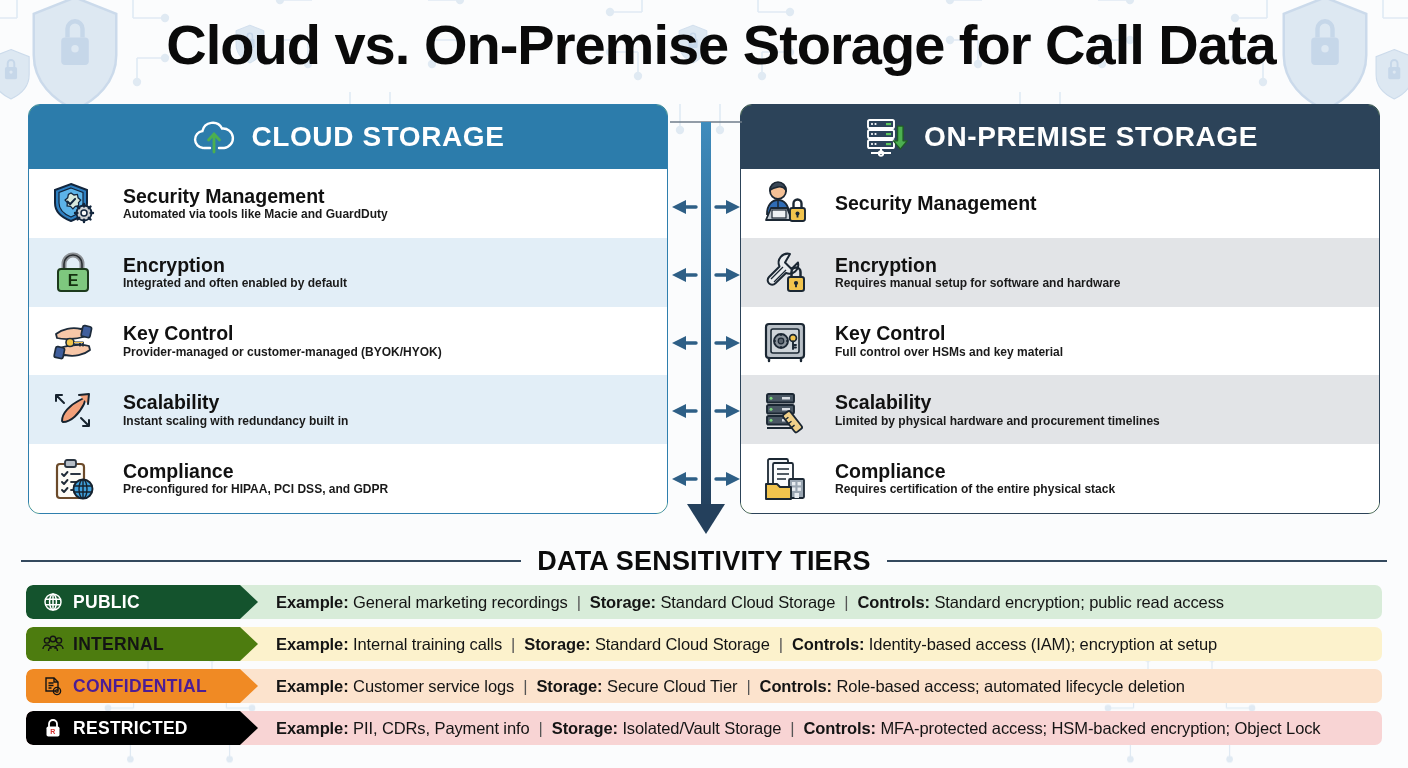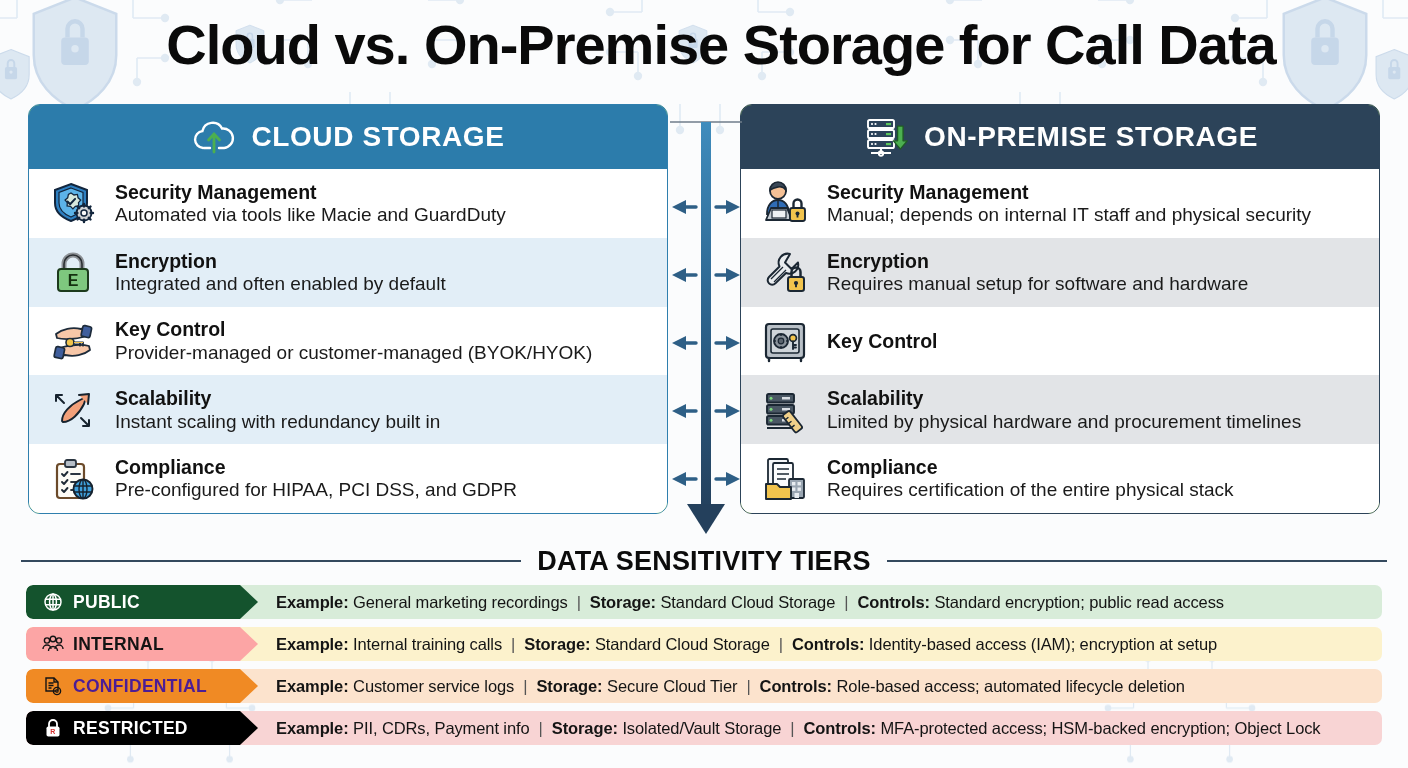--- a/index.html
+++ b/index.html
@@ -57,27 +57,27 @@
     flex: 1;
     display: flex; align-items: center;
     padding: 0 14px 0 16px;
     gap: 14px;
   }
   .row .icon-box {
     width: 56px; height: 56px;
     flex: 0 0 56px;
     display: flex; align-items: center; justify-content: center;
   }
-  .row .txt { display: flex; flex-direction: column; gap: 1px; }
+  .row .txt { display: flex; flex-direction: column; gap: 1px; margin-left: 8px; }
   .row .r-title {
     font-size: 19.5px; font-weight: bold; color: #111;
     line-height: 1.15;
   }
   .row .r-desc {
-    font-size: 19px; color: #1a1a1a; line-height: 1.15;
+    font-size: 12px; color: #1a1a1a; line-height: 1.15; font-weight: bold;
   }
 
   #panel-cloud .row:nth-child(odd) { background: #ffffff; }
   #panel-cloud .row:nth-child(even) { background: #e2eef7; }
   #panel-onprem .row:nth-child(odd) { background: #ffffff; }
   #panel-onprem .row:nth-child(even) { background: #e2e4e7; }
 
   
   #connector {
     position: absolute; left: 660px; top: 100px;
@@ -336,21 +336,20 @@
           <path d="M6 42 L11 30 h16 l5 12 Z" fill="#c6cdd4" stroke="#1b2733" stroke-width="1.8" stroke-linejoin="round"></path>
           <rect x="12" y="32" width="14" height="8" fill="#eef1f4" stroke="#1b2733" stroke-width="1.2"></rect>
           <rect x="30" y="30" width="15" height="13" rx="2.2" fill="#f2c44d" stroke="#1b2733" stroke-width="1.9"></rect>
           <path d="M33.5 30 v-4.5 a4 4 0 0 1 8 0 V30" fill="none" stroke="#1b2733" stroke-width="2.4"></path>
           <circle cx="37.5" cy="35.5" r="2" fill="#1b2733"></circle>
             <path d="M37.5 36.5 v3" stroke="#1b2733" stroke-width="1.8"></path>
         </svg>
       </div>
       <div class="txt">
         <div class="r-title">Security Management</div>
-        <div class="r-desc">Manual; depends on internal IT staff and physical security</div>
       </div>
     </div>
 
     <div class="row">
       <div class="icon-box">
         <svg width="50" height="50" viewBox="0 0 50 50">
           <path d="M30 7 a9 9 0 0 0 -10.5 12.5 L9 30 a4.5 4.5 0 0 0 6.4 6.4 L26 26 A9 9 0 0 0 38 15.5 L31.5 22 L25 15.5 Z" fill="#e9ecef" stroke="#1b2733" stroke-width="2" stroke-linejoin="round"></path>
           <path d="M11 32 L23 20" stroke="#1b2733" stroke-width="1.3" fill="none"></path>
           <path d="M14 35 L26 23" stroke="#1b2733" stroke-width="1.3" fill="none"></path>
           <rect x="28" y="30" width="16" height="14" rx="2.2" fill="#f2c44d" stroke="#1b2733" stroke-width="2"></rect>
@@ -375,20 +374,21 @@
           <g stroke="#1b2733" stroke-width="1.5">
               <path d="M21 18 v2 M21 30 v2 M14 25 h2 M26 25 h2"></path>
             </g>
           <circle cx="33" cy="22" r="3.4" fill="#f2c44d" stroke="#1b2733" stroke-width="1.7"></circle>
           <path d="M33 25.4 v7.6 M33 29 h3 M33 31.5 h3" stroke="#1b2733" stroke-width="1.9" fill="none" stroke-linecap="round"></path>
           <path d="M9 42 v3 M41 42 v3" stroke="#1b2733" stroke-width="2.4" stroke-linecap="round"></path>
         </svg>
       </div>
       <div class="txt">
         <div class="r-title">Key Control</div>
+        <div class="r-desc">Full control over HSMs and key material</div>
       </div>
     </div>
 
     <div class="row">
       <div class="icon-box">
         <svg width="50" height="50" viewBox="0 0 50 50">
           <g stroke="#1b2733" stroke-width="1.9">
             <rect x="7" y="9" width="27" height="8.5" rx="1.6" fill="#4a5764"></rect>
             <rect x="7" y="20" width="27" height="8.5" rx="1.6" fill="#4a5764"></rect>
             <rect x="7" y="31" width="27" height="8.5" rx="1.6" fill="#4a5764"></rect>
@@ -513,21 +513,21 @@
     <div class="tier-body">
       <b>Example:</b>&nbsp;<span>General marketing recordings</span>
       <span class="sep">|</span>
       <b>Storage:</b>&nbsp;<span>Standard Cloud Storage</span>
       <span class="sep">|</span>
       <b>Controls:</b>&nbsp;<span>Standard encryption; public read access</span>
     </div>
   </div>
 
   <div class="tier" style="background:#fcf2cc;">
-    <div class="tier-label" style="background:#fca5a5;color:#141414;">
+    <div class="tier-label" style="background:#4d7c0f;color:#141414;">
       <span class="tier-icon">
         <svg width="22" height="20" viewBox="0 0 22 20" fill="none" stroke="#141414" stroke-width="1.4">
           <circle cx="5" cy="6.5" r="2.6"></circle>
             <circle cx="11" cy="5" r="2.8"></circle>
             <circle cx="17" cy="6.5" r="2.6"></circle>
           <path d="M1 15 a4 4 0 0 1 8 0"></path>
             <path d="M6.5 17 a4.5 4.5 0 0 1 9 0"></path>
             <path d="M13 15 a4 4 0 0 1 8 0"></path>
         </svg>
       </span>

